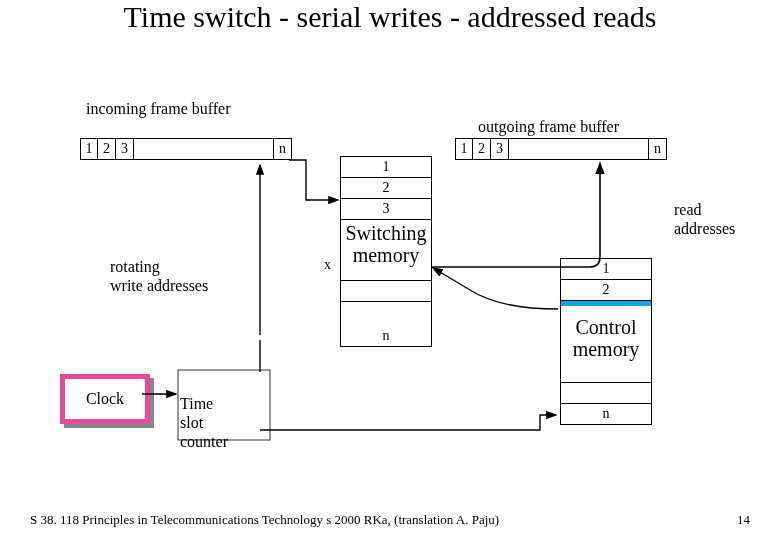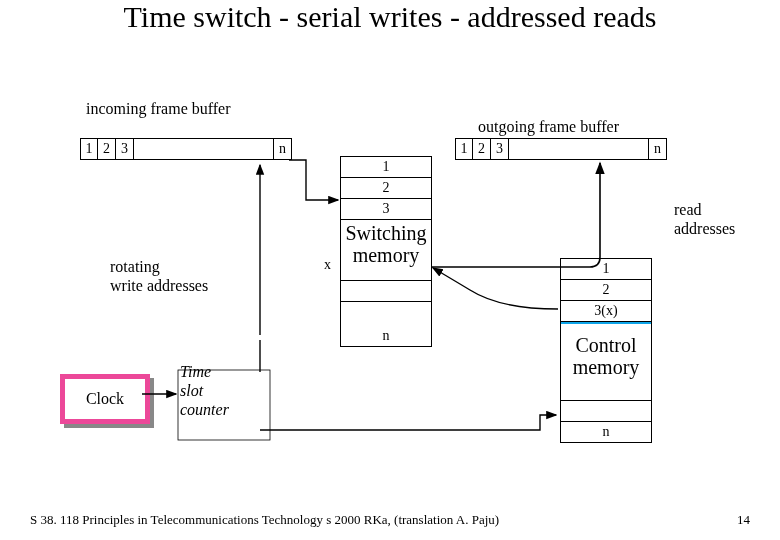--- a/index.html
+++ b/index.html
@@ -124,32 +124,31 @@
   <div class="vcell"></div>
   <div class="vlabel" style="height:20px;"></div>
   <div class="vcell">n</div>
 </div>
 
 <div class="small-label" style="left:324px; top:257px;">x</div>
 
 <div class="vbox" style="left:560px; top:258px; width:90px;">
   <div class="vcell">1</div>
   <div class="vcell">2</div>
-  <div class="vcell">3(x)</div>
-  <div class="vlabel" style="height:64px; border-top:2px solid #0ea5e9; padding-top:10px;">Control<br>memory</div>
+  <div class="vlabel" style="height:64px; border-top:5px solid #0ea5e9; padding-top:10px;">Control<br>memory</div>
   <div class="vcell" style="border-top:1px solid black;"></div>
   <div class="vcell">n</div>
 </div>
 
 <div class="label" style="left:110px; top:257px; line-height:1.2;">rotating<br>write addresses</div>
 <div class="label" style="left:674px; top:200px; line-height:1.2;">read<br>addresses</div>
 
 <div class="shadow-box" style="left:60px; top:374px; width:80px; height:40px;">Clock</div>
 
-<div class="label" style="left:180px; top:362px; line-height:1.2;font-style:italic;">Time<br>slot<br>counter</div>
+<div class="label" style="left:180px; top:394px; line-height:1.2;">Time<br>slot<br>counter</div>
 
 <svg class="wires">
   <defs>
     <marker id="arrow" markerWidth="8" markerHeight="8" refX="7" refY="3" orient="auto">
       <path d="M0,0 L8,3 L0,6 Z" fill="black"></path>
     </marker>
   </defs>
 
   <path d="M 289,160 L 306,160 L 306,200 L 338,200" fill="none" stroke="black" stroke-width="1.4" marker-end="url(#arrow)"></path>
 

